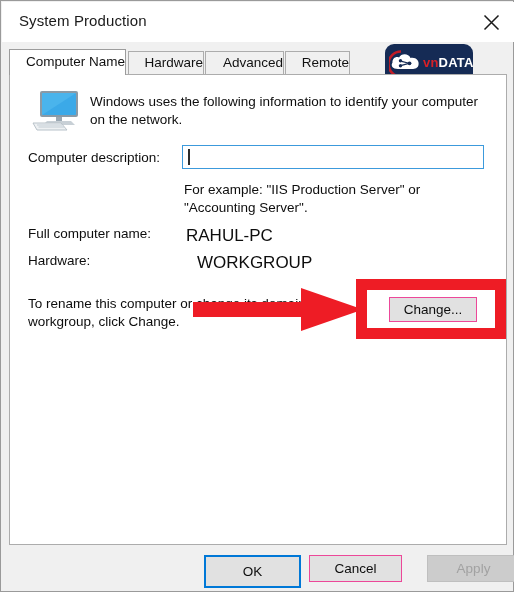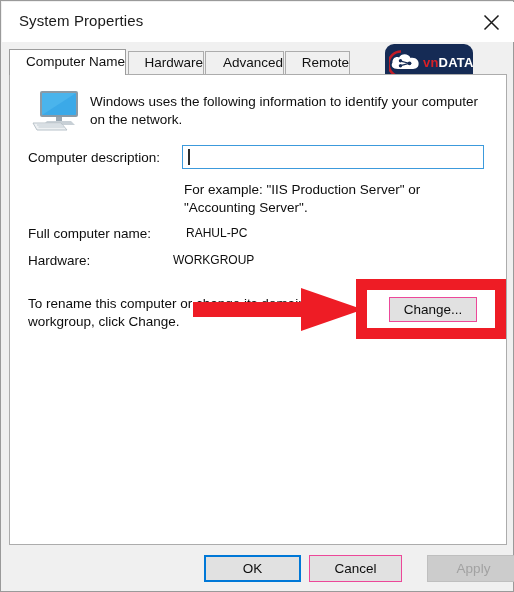--- a/index.html
+++ b/index.html
@@ -152,30 +152,30 @@
   }
 
   .field-label {
     position: absolute;
     font-size: 13.5px;
     color: #0d0d0d;
     white-space: nowrap;
   }
   .field-value {
     position: absolute;
-    font-size: 12px;
+    font-size: 17px;
     color: #0d0d0d;
     white-space: nowrap;
   }
 
   #lbl-desc   { left: 27px;  top: 149px; }
   #lbl-full   { left: 27px;  top: 225px; }
   #lbl-wg     { left: 27px;  top: 252px; }
   #val-full   { left: 185px; top: 225px; }
-  #val-wg     { left: 172px; top: 252px; }
+  #val-wg     { left: 196px; top: 252px; }
 
   .desc-input {
     position: absolute;
     left: 181px;
     top: 144px;
     width: 302px;
     height: 24px;
     box-sizing: border-box;
     border: 1px solid #3c9adc;
     background: #ffffff;
@@ -238,21 +238,21 @@
     border-color: #bfbfbf;
   }
 
   #btn-change {
     left: 388px;
     top: 296px;
     width: 88px;
     height: 25px;
     z-index: 6;
   }
-  #btn-ok     { left: 203px; top: 554px; width: 97px; height: 27px; }
+  #btn-ok     { left: 203px; top: 554px; width: 97px; height: 33px; }
   #btn-cancel { left: 308px; top: 554px; width: 93px; height: 27px; }
   #btn-apply  { left: 426px; top: 554px; width: 93px; height: 27px; }
 
   
   .annot-rect {
     position: absolute;
     left: 355px;
     top: 278px;
     width: 150px;
     height: 60px;
@@ -269,21 +269,21 @@
     height: 45px;
     z-index: 5;
   }
 </style>
 </head>
 <body>
 
 <div class="window">
 
   <div class="titlebar">
-    <div class="title-text">System Properties</div>
+    <div class="title-text">System Production</div>
 
     <div class="logo">
       <svg class="logo-mark" viewBox="0 0 34 30">
         <path d="M9 20 C3.5 20 1.5 16.5 3.5 13.5 C3.2 9.5 7 7 10 8.6 C12 4.2 19.5 4 21.5 9 C27 8 30.5 12 29.5 16 C29 19 26 20 23 20 Z" fill="#ffffff"></path>
         <circle cx="11.5" cy="11.8" r="1.7" fill="#152b55"></circle>
         <circle cx="11.5" cy="16.8" r="1.7" fill="#152b55"></circle>
         <circle cx="20.5" cy="14.3" r="1.9" fill="#152b55"></circle>
         <path d="M12.6 12.3 L19 14 M12.6 16.3 L19 14.6" stroke="#152b55" stroke-width="1.2" fill="none"></path>
         <path d="M12 2.5 A12.5 12.5 0 1 0 12 27.5" stroke="#c21c26" stroke-width="2.6" fill="none"></path>
       </svg>

